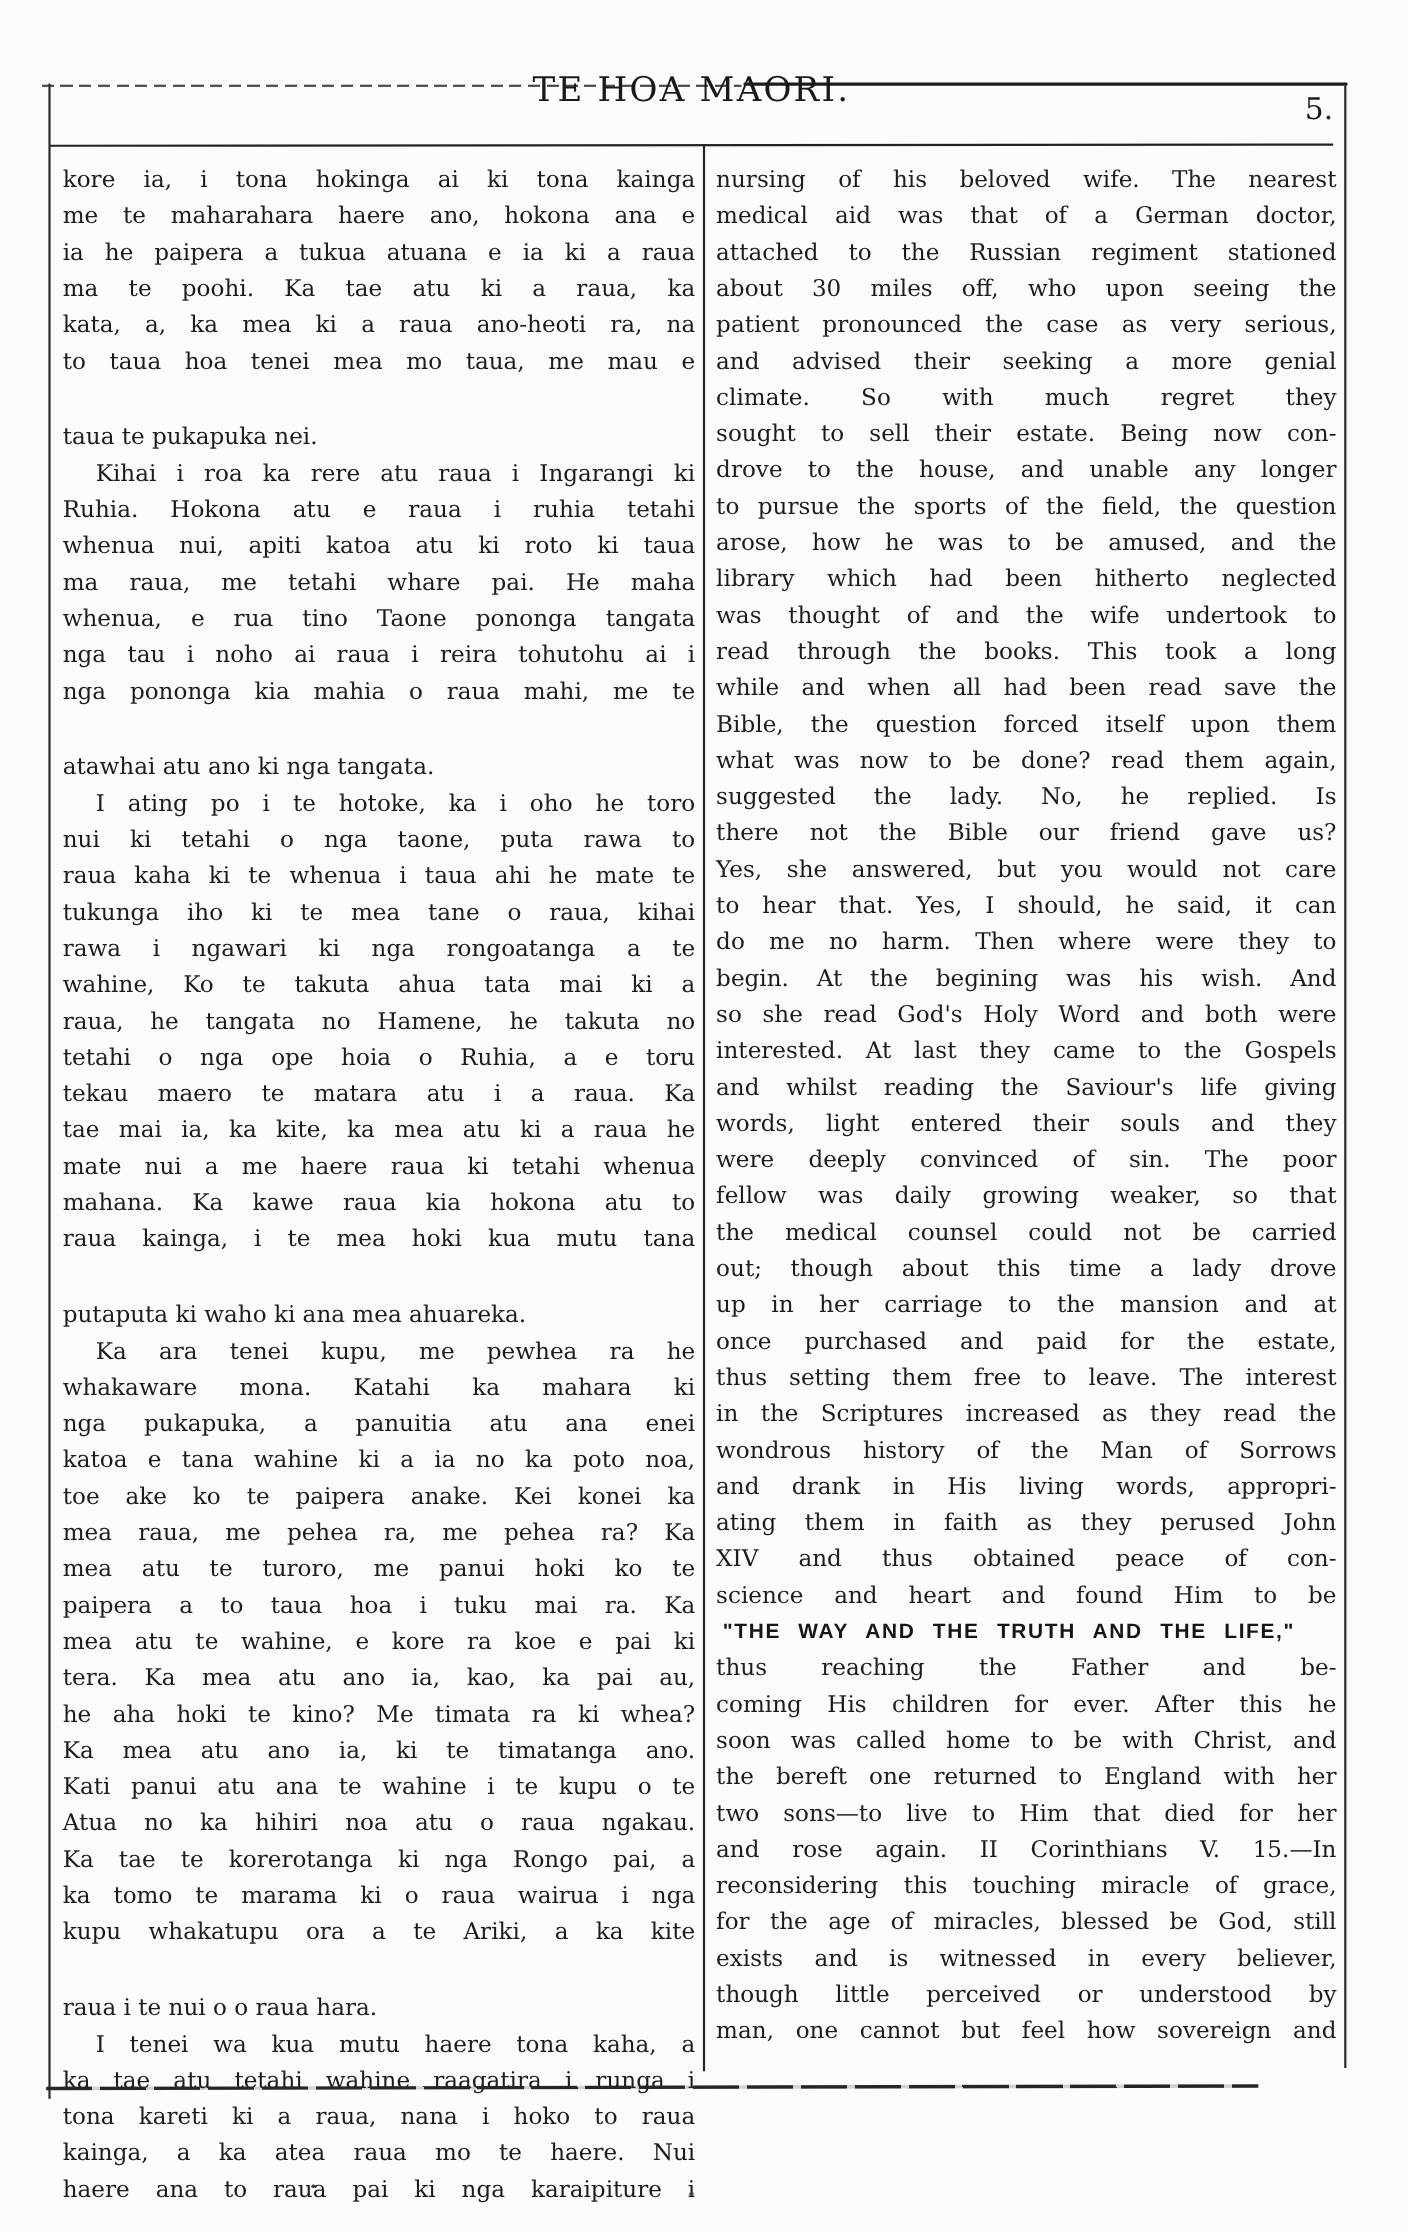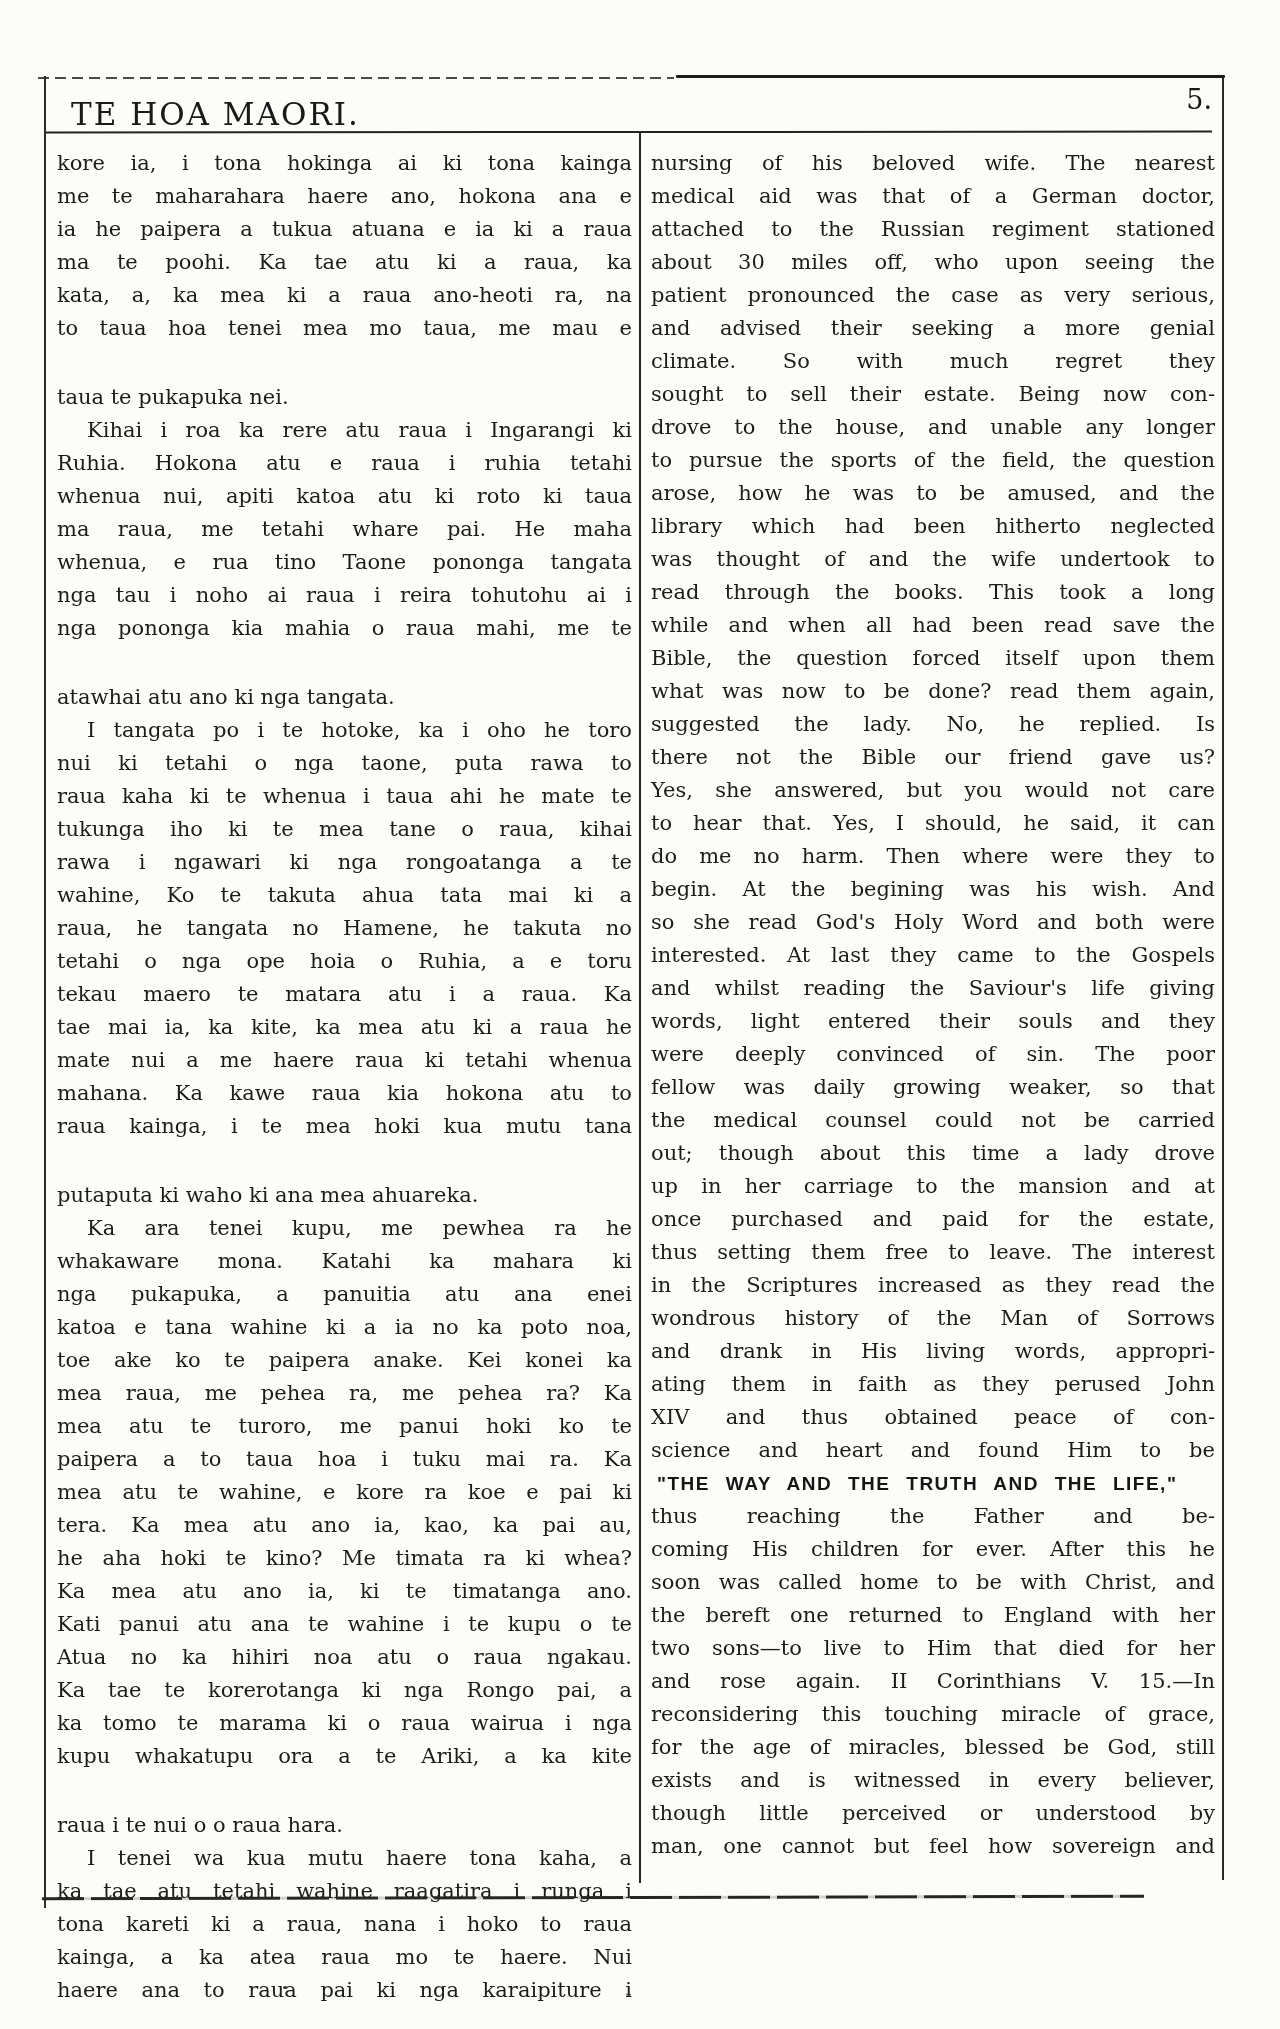--- a/index.html
+++ b/index.html
@@ -12,21 +12,21 @@
     background:repeating-linear-gradient(90deg,#2a2a2a 0 11px,rgba(0,0,0,0) 11px 17px);opacity:.85;}
   .rule-top-right{left:676px;top:75px;width:549px;height:3px;background:#1c1c1c;border-radius:1px;}
   .rule-header-bottom{left:45px;top:131px;width:1167px;height:2px;background:#232323;transform:rotate(-0.05deg);}
   .rule-bottom{left:42px;top:1896px;width:1102px;height:3px;
     background:repeating-linear-gradient(90deg,#262626 0 42px,rgba(38,38,38,.2) 42px 49px);transform:rotate(-0.12deg);}
   .border-left{left:44px;top:76px;width:2px;height:1832px;background:#2b2b2b;}
   .border-right{left:1222px;top:78px;width:2px;height:1802px;background:#2b2b2b;}
   .divider-v{left:639px;top:131px;width:2px;height:1752px;background:#262626;}
 
   
-  .header{position:absolute;left:45px;top:96px;width:1167px;text-align:left;margin-left:26px;}
+  .header{position:absolute;left:45px;top:64px;width:1167px;text-align:center;}
   .title{display:inline-block;font-size:31px;letter-spacing:2px;color:#191919;}
   .pagenum{position:absolute;left:1150px;top:84px;width:62px;text-align:right;font-size:27px;color:#191919;}
 
   
   .col{position:absolute;top:147px;font-size:21px;line-height:33px;color:#1e1c19;}
   .col-left{left:57px;width:575px;}
   .col-right{left:651px;width:564px;}
   .line{text-align:justify;text-align-last:justify;white-space:normal;height:33px;overflow:visible;}
   .line.ragged{text-align-last:left;margin-top:36px;}
   .line.indent{text-indent:30px;}
@@ -66,21 +66,21 @@
       <div class="line">to taua hoa tenei mea mo taua, me mau e</div>
       <div class="line ragged">taua te  pukapuka nei.</div>
       <div class="line indent">Kihai i roa ka rere atu raua i Ingarangi ki</div>
       <div class="line">Ruhia.  Hokona atu e raua i ruhia tetahi</div>
       <div class="line">whenua nui, apiti katoa atu ki roto ki taua</div>
       <div class="line">ma raua, me tetahi whare pai.  He maha</div>
       <div class="line">whenua, e rua tino Taone pononga tangata</div>
       <div class="line">nga tau i noho ai raua i reira tohutohu ai i</div>
       <div class="line">nga pononga kia mahia o raua mahi, me te</div>
       <div class="line ragged">atawhai atu ano ki nga tangata.</div>
-      <div class="line indent">I tangata po i te hotoke, ka i oho he toro</div>
+      <div class="line indent">I ating po i te hotoke, ka i oho he toro</div>
       <div class="line">nui ki tetahi o nga taone, puta rawa to</div>
       <div class="line">raua kaha ki te whenua i taua ahi he mate te</div>
       <div class="line">tukunga iho ki te mea tane o raua, kihai</div>
       <div class="line">rawa i ngawari ki nga rongoatanga a te</div>
       <div class="line">wahine, Ko te takuta ahua tata mai ki a</div>
       <div class="line">raua, he tangata no Hamene, he takuta no</div>
       <div class="line">tetahi o nga ope hoia o Ruhia, a e toru</div>
       <div class="line">tekau maero te matara atu i a raua.  Ka</div>
       <div class="line">tae mai ia, ka kite, ka mea atu ki a raua he</div>
       <div class="line">mate nui a me haere raua ki tetahi whenua</div>

